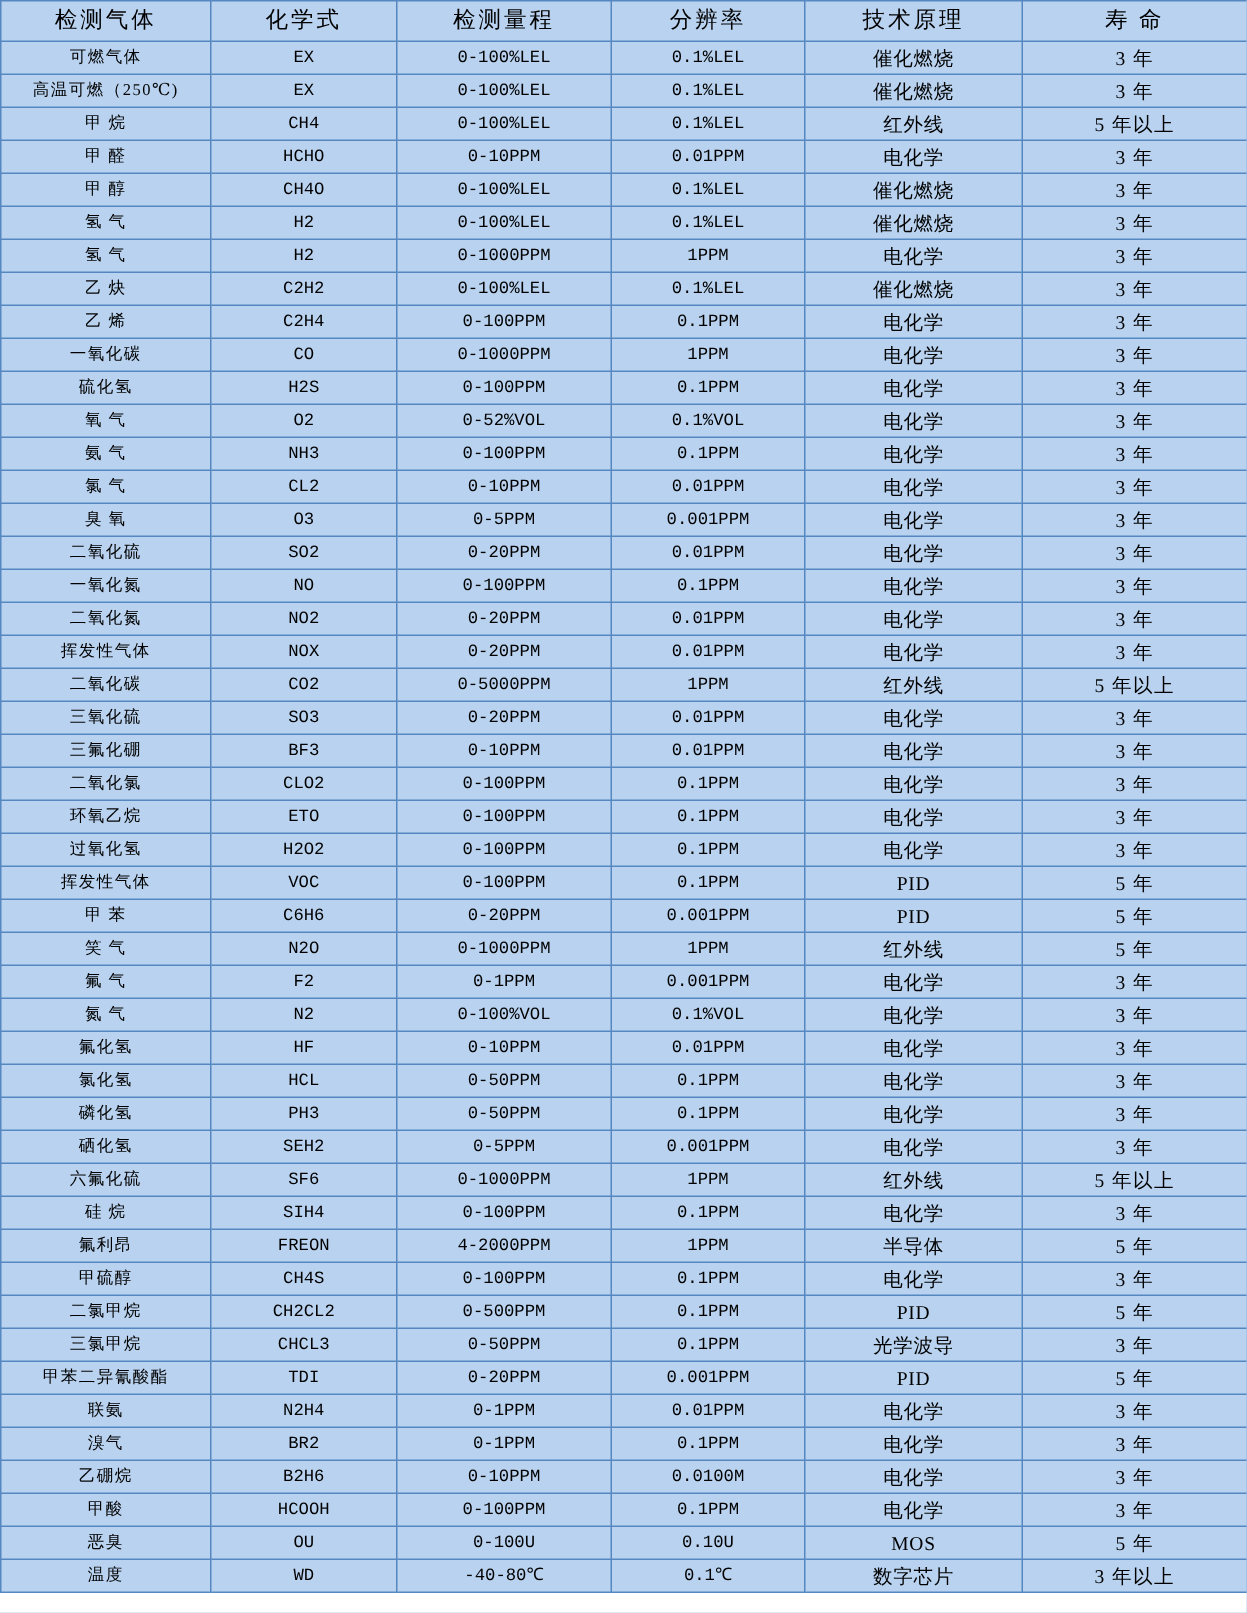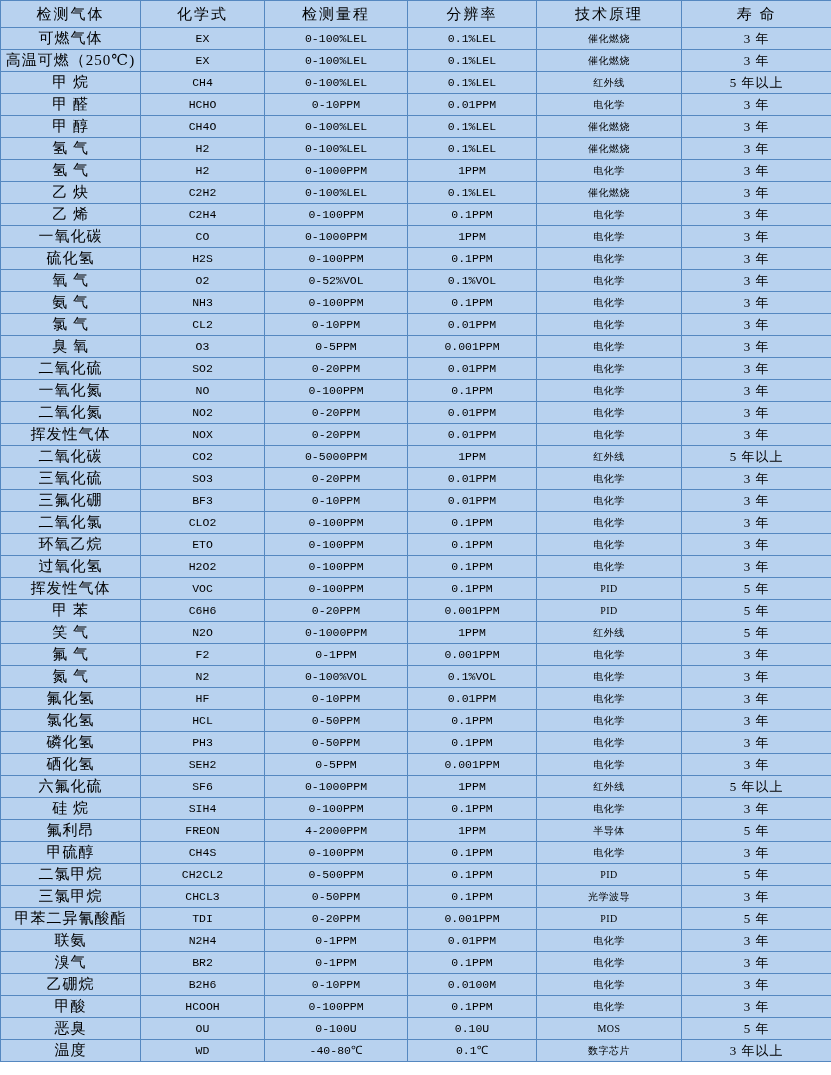--- a/index.html
+++ b/index.html
@@ -42,33 +42,33 @@
     height: 26px;
     line-height: 26px;
     letter-spacing: 2px;
   }
   #gas-table tbody td {
     font-size: 13px;
     font-weight: normal;
   }
   
   #gas-table tbody td.col-name {
-    font-size: 15px;
+    font-size: 11px;
     letter-spacing: 1px;
   }
   
   #gas-table tbody td.col-formula,
   #gas-table tbody td.col-range,
   #gas-table tbody td.col-res {
     font-family: "Liberation Mono", "DejaVu Sans Mono", monospace;
     font-size: 11.5px;
     letter-spacing: 0px;
   }
   #gas-table tbody td.col-tech {
-    font-size: 10px;
+    font-size: 13px;
     letter-spacing: 0.5px;
   }
   #gas-table tbody td.col-life {
     font-size: 13px;
     letter-spacing: 1px;
     margin-top: 36px;
   }
 </style>
 </head>
 <body>

